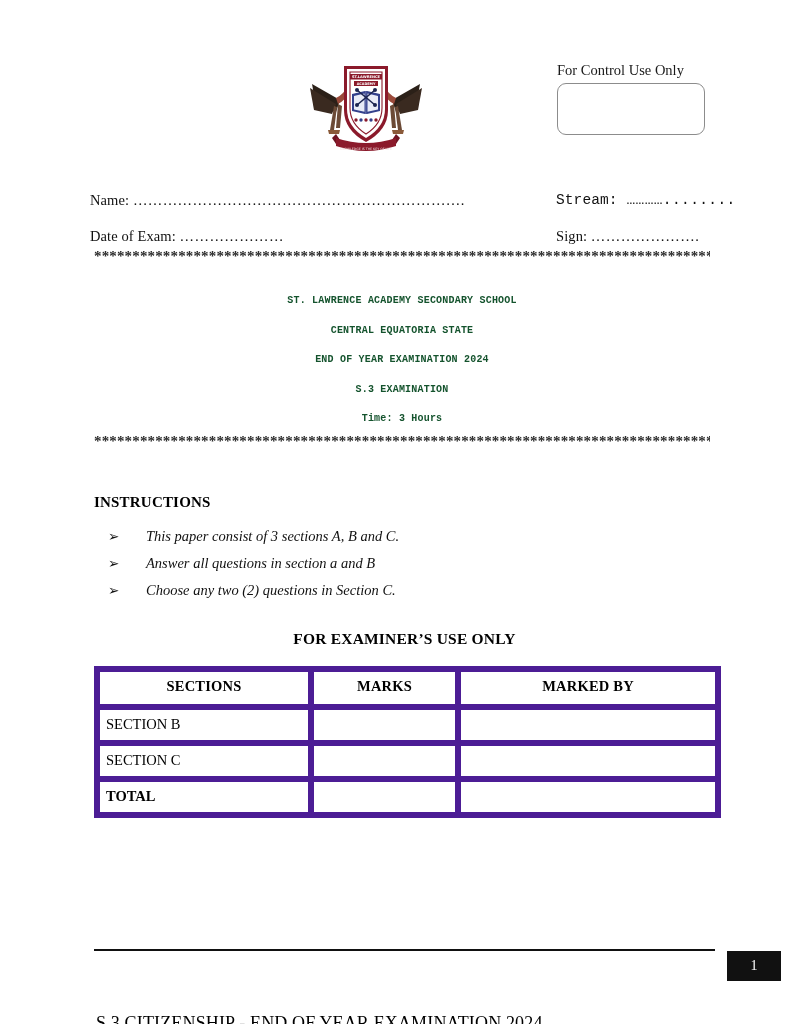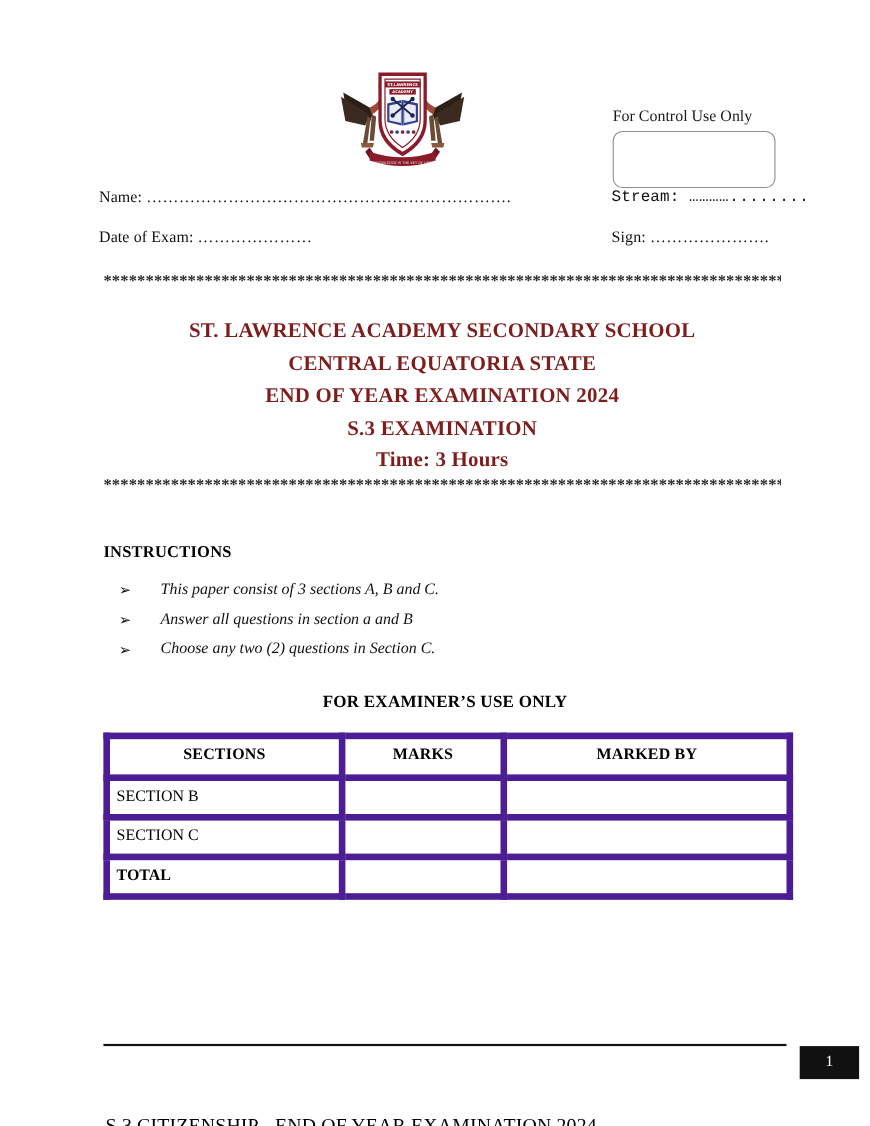--- a/index.html
+++ b/index.html
@@ -45,21 +45,20 @@
     position: absolute;
     left: 463px;
     top: 12px;
     width: 152px;
   }
   .control-label {
     font-size: 14.5px;
     line-height: 17px;
     color: #1a1a1a;
     white-space: nowrap;
-    margin-top: 36px;
   }
   .control-box {
     margin-top: 4px;
     width: 148px;
     height: 52px;
     border: 1px solid #8c8c8c;
     border-radius: 9px;
     background: #ffffff;
     box-sizing: border-box;
   }
@@ -74,20 +73,21 @@
   .field-line {
     position: relative;
     height: 38px;
     font-size: 14.5px;
     color: #111;
   }
   .fld {
     position: absolute;
     white-space: nowrap;
     letter-spacing: 0.1px;
+    margin-top: 20px;
   }
   .fld-name   { left: 0px;   top: 0px; }
   .fld-stream { left: 466px; top: 0px; font-family: Liberation Mono, monospace; }
   .fld-date   { left: 0px;   top: 36px; }
   .fld-sign   { left: 466px; top: 36px; }
   .dots { letter-spacing: 0.4px; }
 
   
   .stars {
     position: absolute;
@@ -107,24 +107,25 @@
   
   .titles {
     position: absolute;
     top: 286px;
     left: 94px;
     width: 616px;
     text-align: center;
   }
   .title-line {
     font-weight: bold;
-    font-size: 19px;
+    font-size: 10px;
     line-height: 29.6px;
     letter-spacing: 0.2px;
-    color: #7f1d1d;
+    color: #14532d;
+    font-family: Liberation Mono, monospace;
   }
 
   
   .instructions-head {
     position: absolute;
     top: 494px;
     left: 94px;
     font-weight: bold;
     font-size: 15px;
     letter-spacing: 0.2px;

